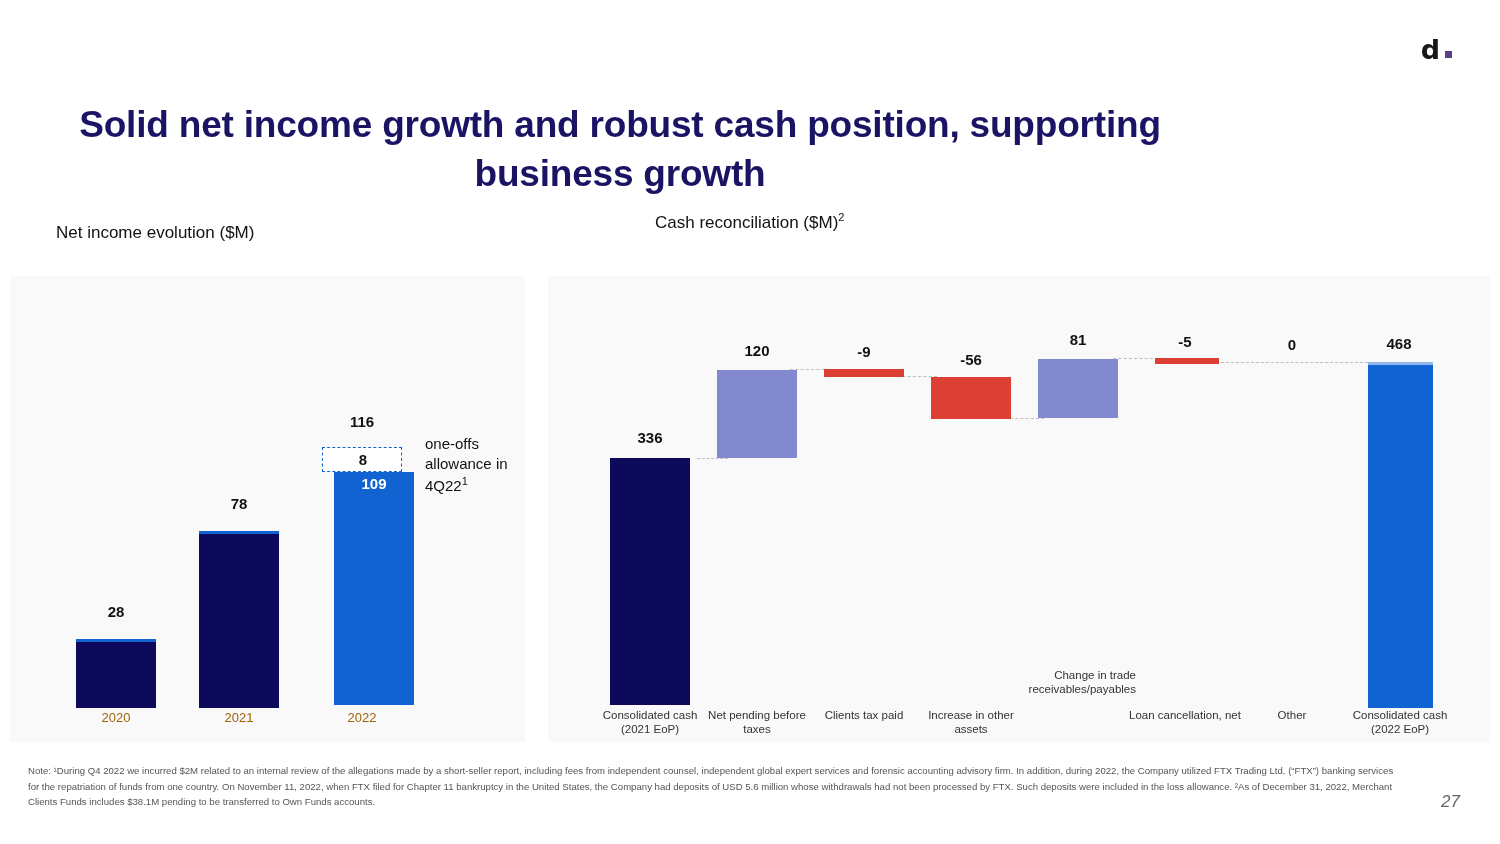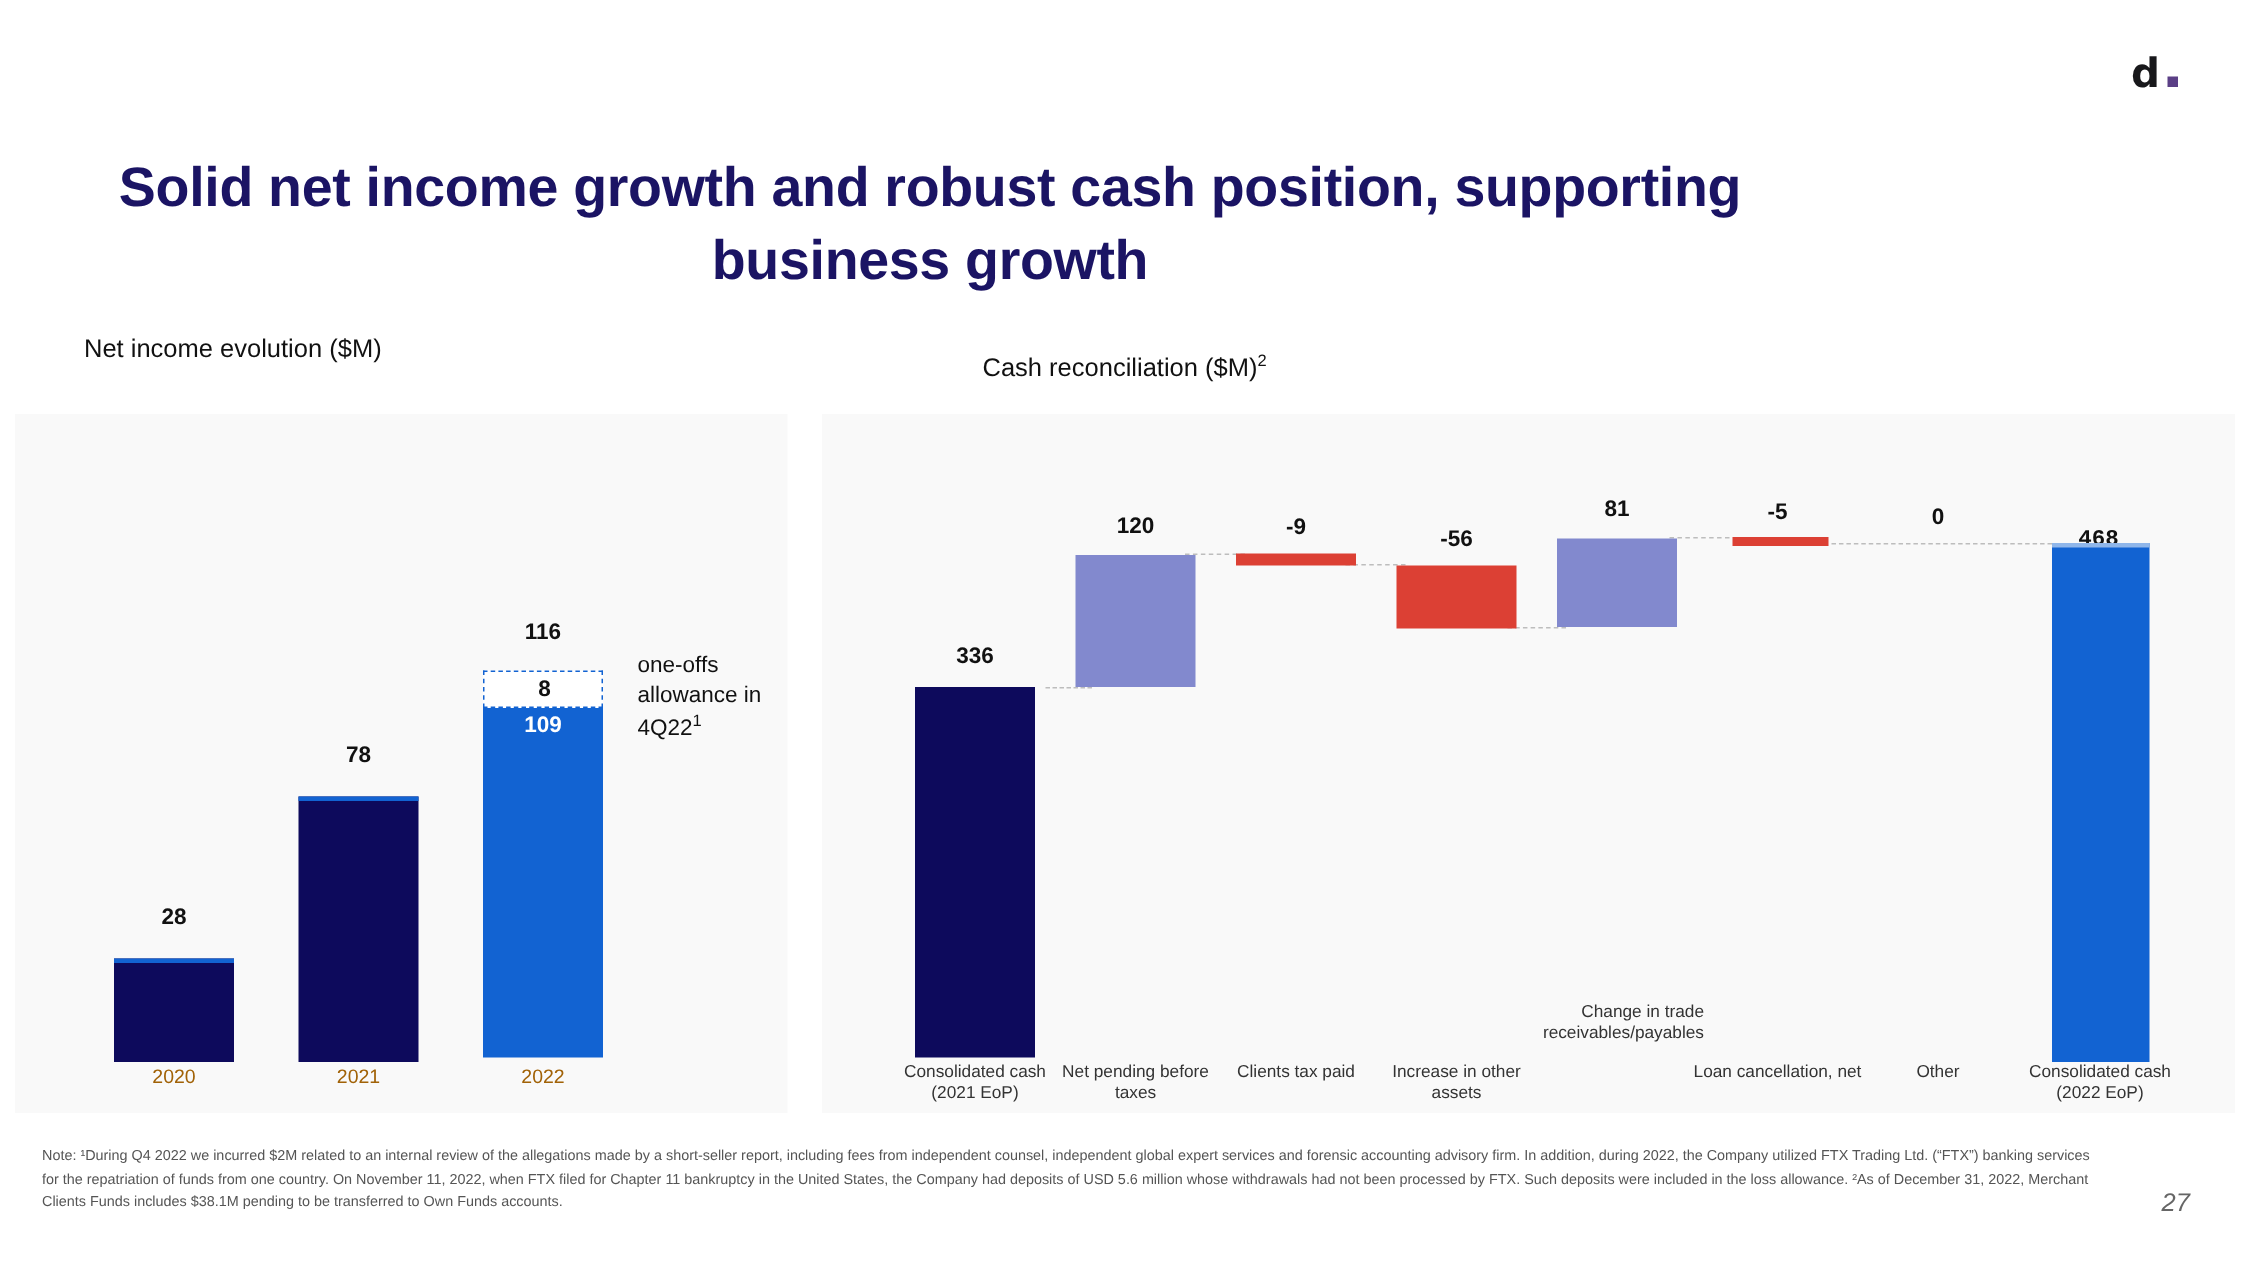--- a/index.html
+++ b/index.html
@@ -20,37 +20,37 @@
   #title{
     position:absolute;top:100px;left:0;width:1240px;
     text-align:center;
     font-size:37px;font-weight:700;line-height:1.33;
     color:#1b1464;letter-spacing:-0.2px;
   }
 
   
   .sec-head{position:absolute;font-size:17px;font-weight:400;color:#111;}
   #head-left{left:56px;top:223px;}
-  #head-right{left:655px;top:235px;text-align:right;}
+  #head-right{left:655px;top:211px;text-align:right;}
   .sup{font-size:11px;vertical-align:super;}
 
   
   .panel{position:absolute;background:#f9f9f9;}
   #panel-left{left:10px;top:276px;width:515px;height:466px;}
   #panel-right{left:548px;top:276px;width:942px;height:466px;}
 
   
   .bar{position:absolute;}
   .vlabel{position:absolute;font-size:15px;font-weight:700;color:#111;text-align:center;white-space:nowrap;}
   .catlabel{position:absolute;font-size:11.5px;color:#333;text-align:center;line-height:1.25;}
 
   
   #chart-left{position:absolute;left:10px;top:276px;width:515px;height:466px;}
   .bar-navy{background:#0d0a5c;border-top:3px solid #1263d2;}
-  .bar-blue{background:#1263d2;}
+  .bar-blue{background:#1263d2;margin-left:12px;}
   .bar-oneoff{background:#ffffff;border:1.5px dashed #1263d2;box-sizing:border-box;}
   .inbar-label{position:absolute;text-align:center;font-size:15px;font-weight:700;}
   .white-txt{color:#ffffff;}
   .dark-txt{color:#111;}
   .yearlabel{position:absolute;font-size:13px;color:#a16207;text-align:center;}
   #annot{position:absolute;left:425px;top:434px;width:120px;font-size:15px;line-height:1.32;color:#111;}
 
   
   #chart-right{position:absolute;left:548px;top:276px;width:942px;height:466px;}
   .w-navy{background:#0d0a5c;}
@@ -136,18 +136,18 @@
 <div class="bar w-purple" style="left:1038px;top:359px;width:80px;height:59px;"></div>
 <div class="catlabel" style="left:1020px;top:668px;width:116px;text-align:right;">Change in trade receivables/payables</div>
 
 <div class="vlabel" style="left:1139px;top:333px;width:92px;">-5</div>
 <div class="bar w-red" style="left:1155px;top:358px;width:64px;height:6px;"></div>
 <div class="catlabel" style="left:1127px;top:708px;width:116px;">Loan cancellation, net</div>
 
 <div class="vlabel" style="left:1246px;top:336px;width:92px;">0</div>
 <div class="catlabel" style="left:1234px;top:708px;width:116px;">Other</div>
 
-<div class="vlabel" style="left:1353px;top:351px;width:92px;font-family:Liberation Mono, monospace;">468</div>
+<div class="vlabel" style="left:1353px;top:335px;width:92px;">468</div>
 <div class="bar w-blue" style="left:1368px;top:362px;width:65px;height:343px;"></div>
 <div class="catlabel" style="left:1342px;top:708px;width:116px;">Consolidated cash (2022 EoP)</div>
 
 <div id="footnote">Note: ¹During Q4 2022 we incurred $2M related to an internal review of the allegations made by a short-seller report, including fees from independent counsel, independent global expert services and forensic accounting advisory firm. In addition, during 2022, the Company utilized FTX Trading Ltd. (“FTX”) banking services for the repatriation of funds from one country. On November 11, 2022, when FTX filed for Chapter 11 bankruptcy in the United States, the Company had deposits of USD 5.6 million whose withdrawals had not been processed by FTX. Such deposits were included in the loss allowance. ²As of  December 31, 2022, Merchant Clients Funds includes $38.1M pending to be transferred to Own Funds accounts.</div>
 <div id="pagenum">27</div>
 
 </body></html>

